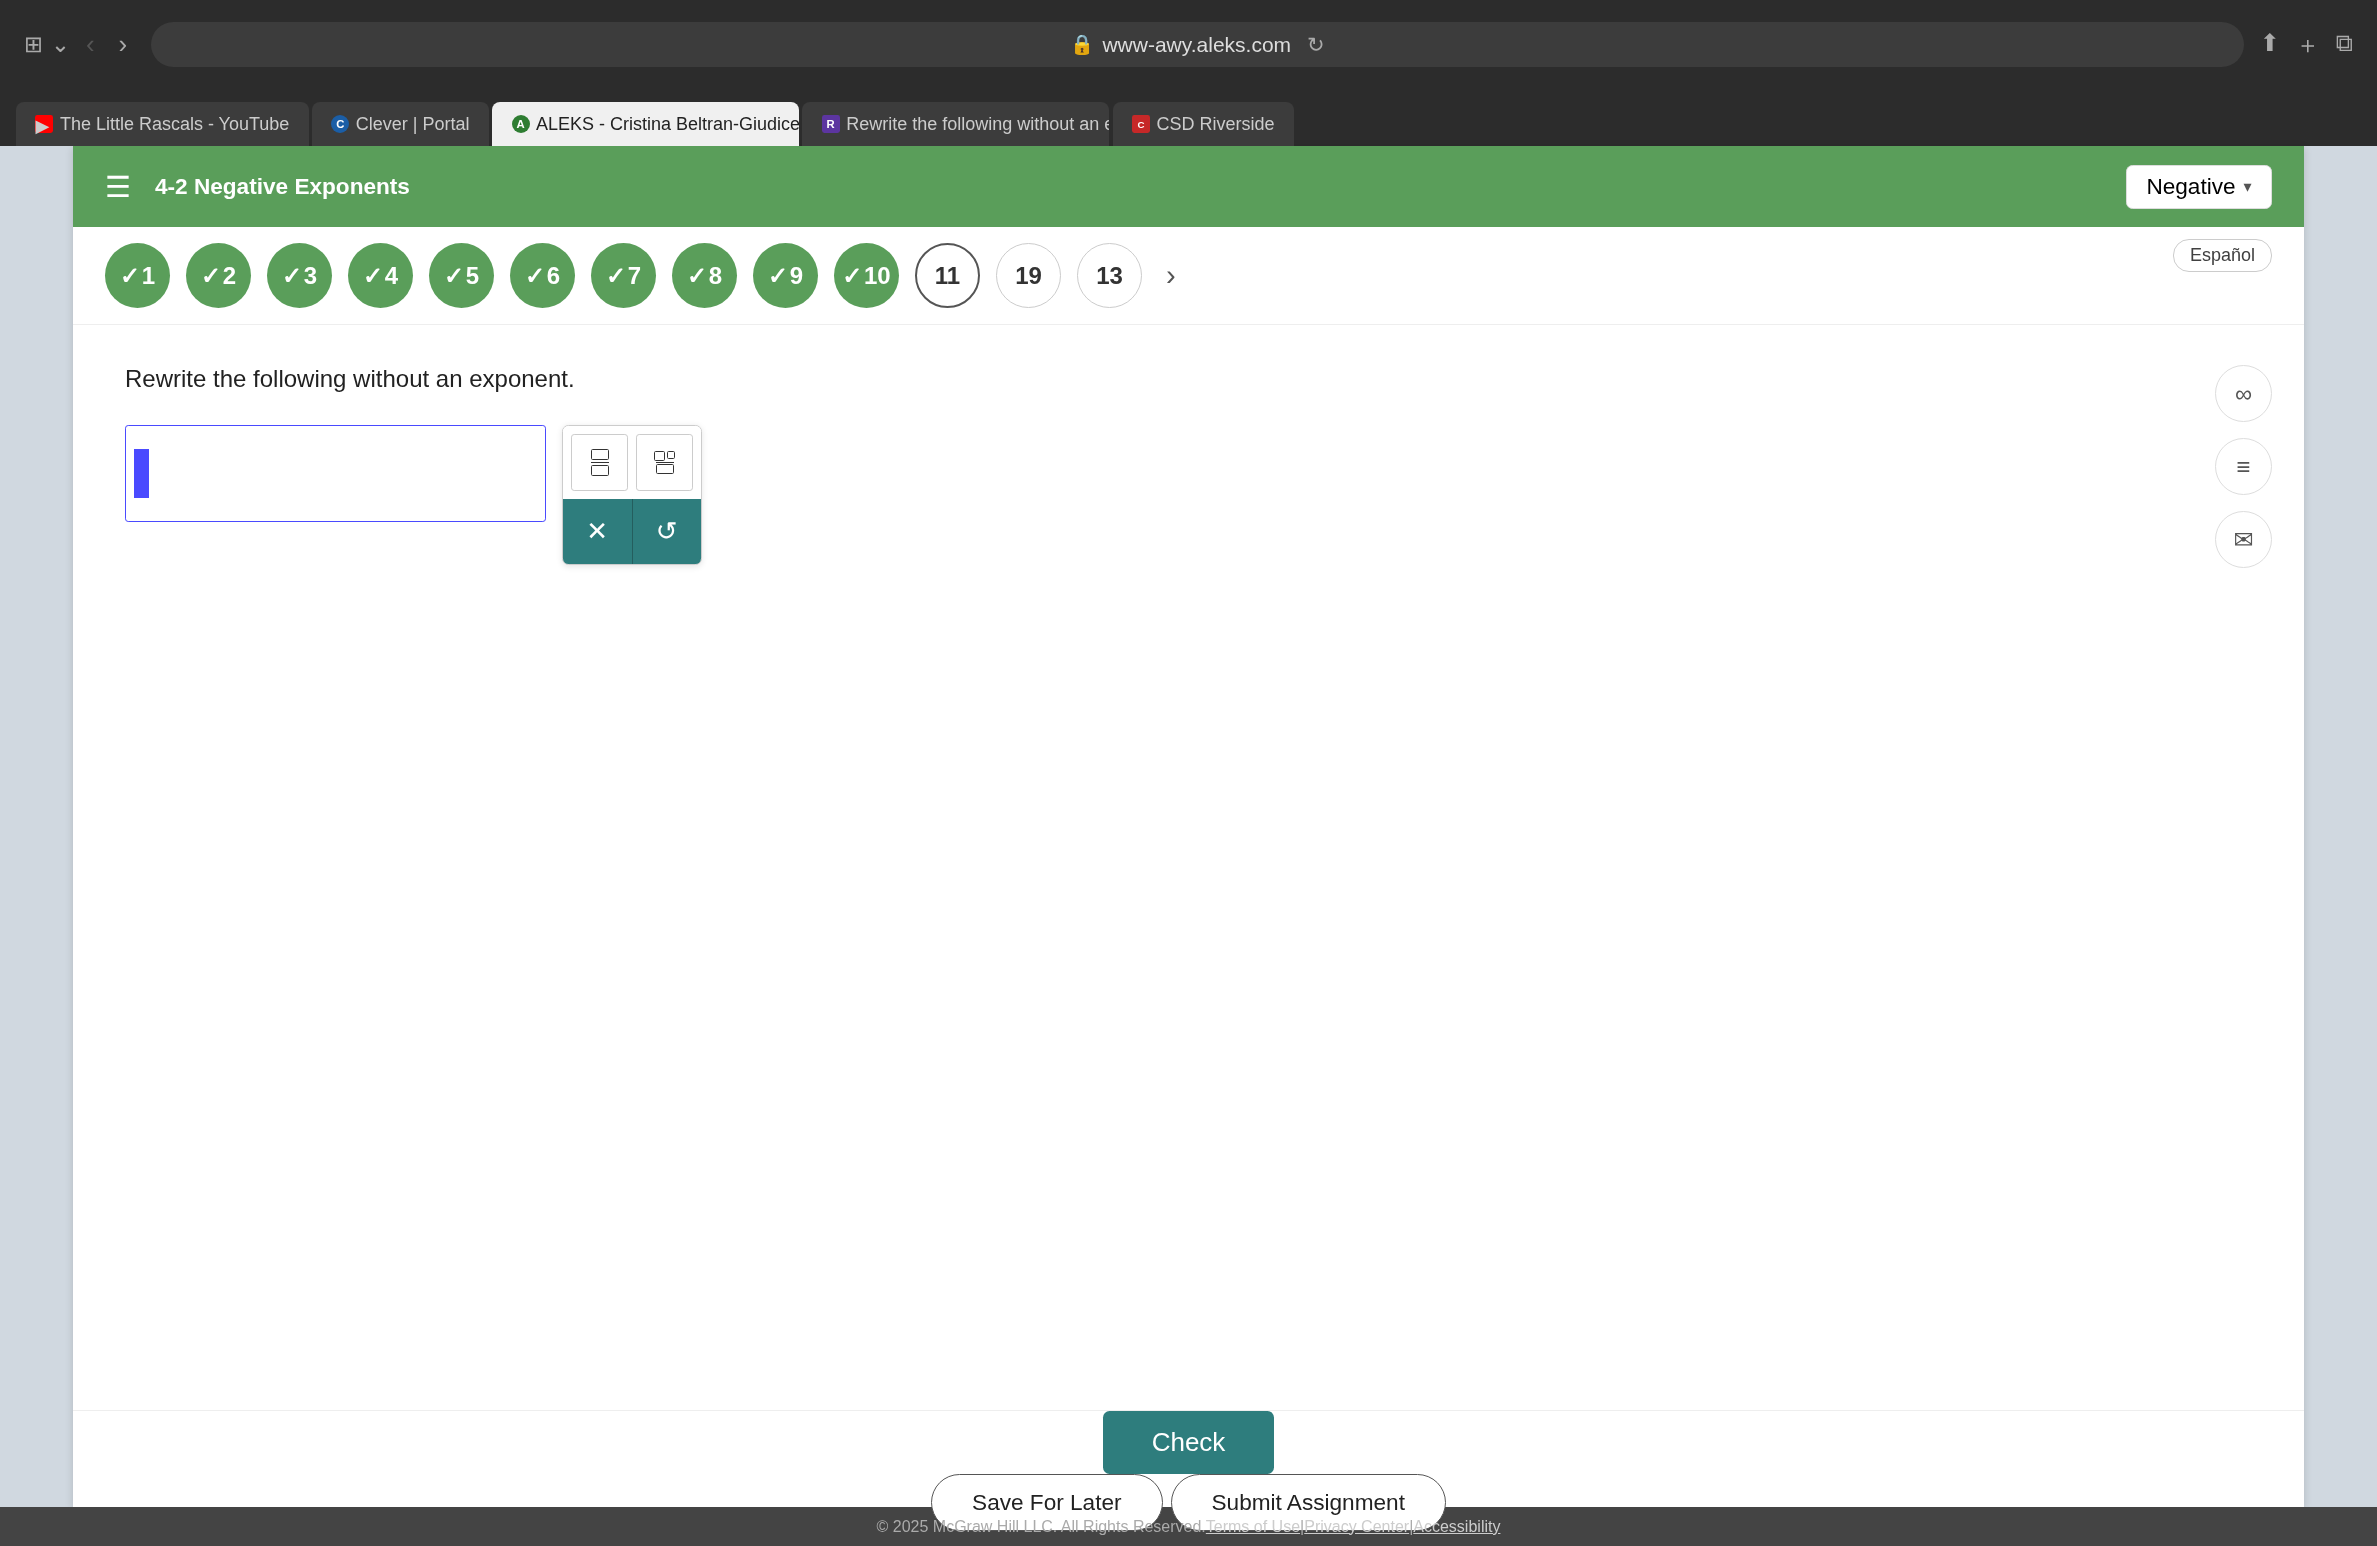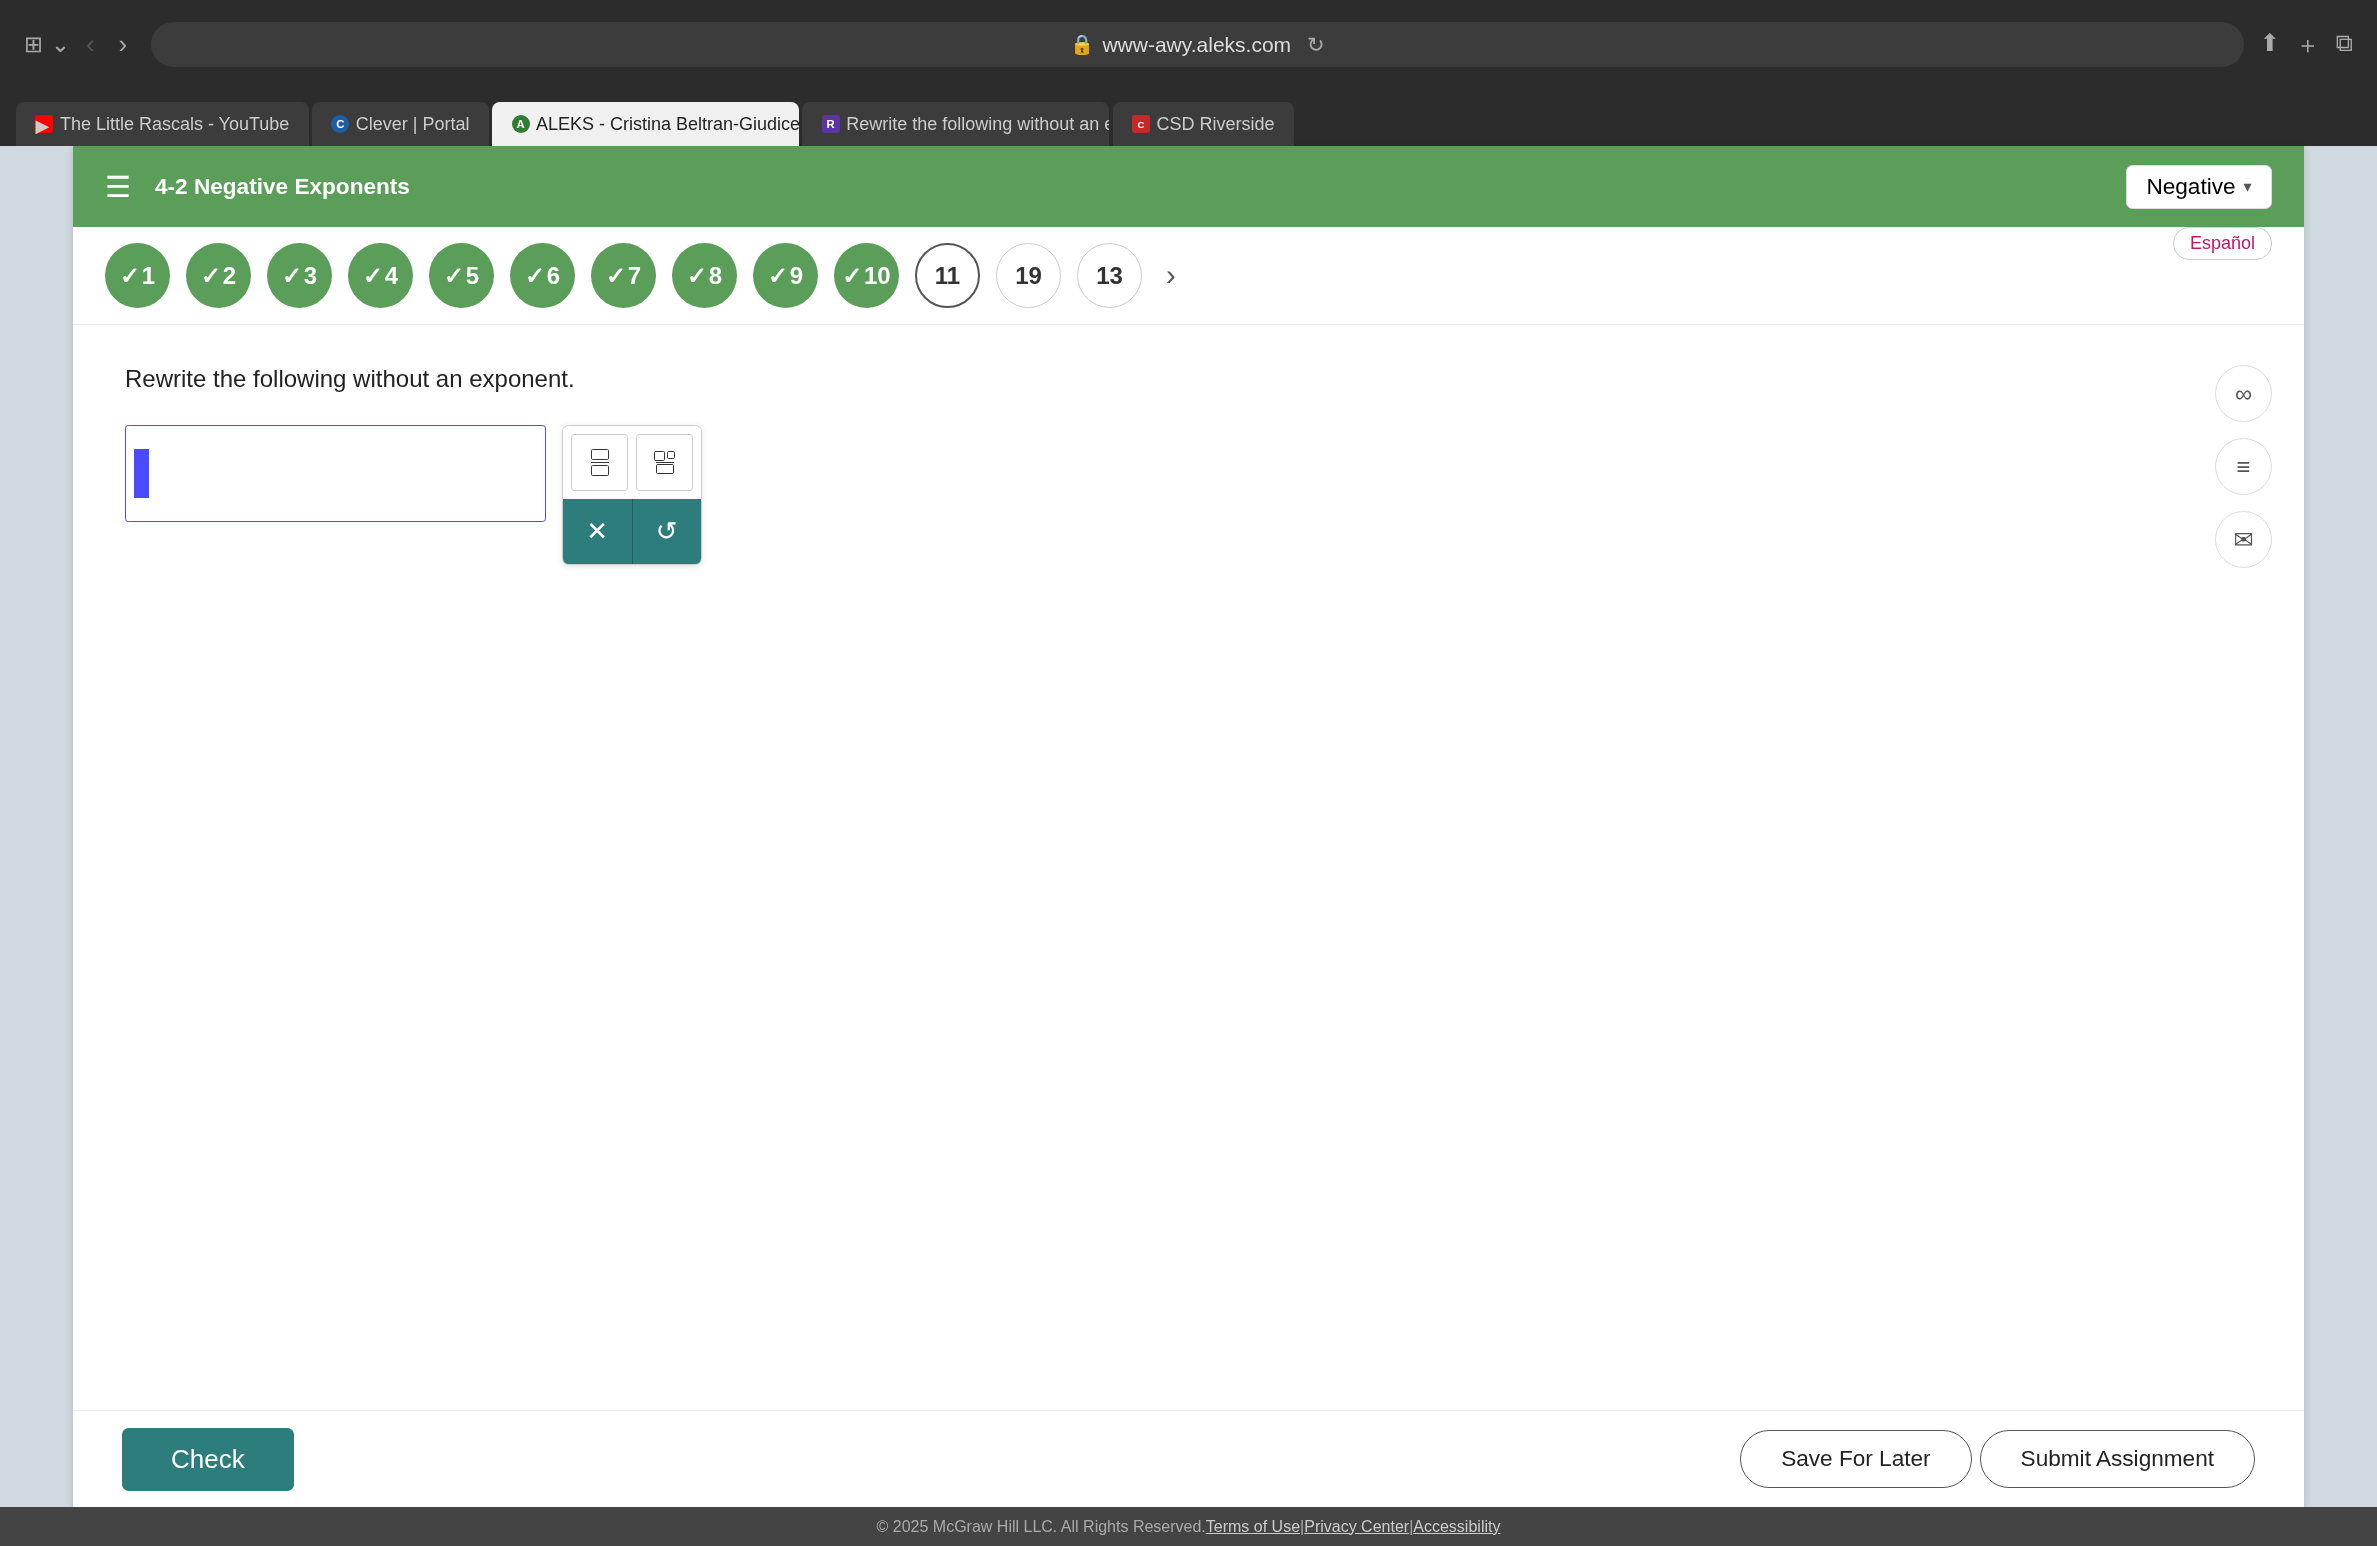--- a/index.html
+++ b/index.html
@@ -127,26 +127,26 @@
       flex-shrink: 0;
     }
     .q-num.completed { background: #5a9e5a; color: white; }
     .q-num.current { background: white; color: #333; border: 2.4px solid #555; }
     .q-num.upcoming { background: white; color: #333; border: 1.6px solid #ccc; }
     .q-num .check { margin-right: 1.6px; }
     .nav-right-arrow { font-size: 29px; color: #555; cursor: pointer; margin-left: 8px; }
     .espanol-btn {
       position: absolute;
       right: 32px;
-      top: 0;
+      top: 12px;
       border: 0.8px solid #ccc;
       border-radius: 16px;
       padding: 4.9px 16px;
       font-size: 18px;
-      color: #be185d;
+      color: #404040;
       cursor: pointer;
     }
 
     
     .main-content {
       flex: 1;
       padding: 40px 52px;
       position: relative;
       overflow: hidden;
     }
@@ -241,20 +241,21 @@
     
     .app-footer {
       background: white;
       border-top: 0.8px solid #eee;
       display: flex;
       align-items: center;
       justify-content: space-between;
       padding: 0 49px;
       height: 97px;
       flex-shrink: 0;
+      flex-direction: column;
     }
     .check-btn {
       background: #2e7d7d;
       color: white;
       border: none;
       border-radius: 6.5px;
       padding: 16px 49px;
       font-size: 26px;
       cursor: pointer;
     }

